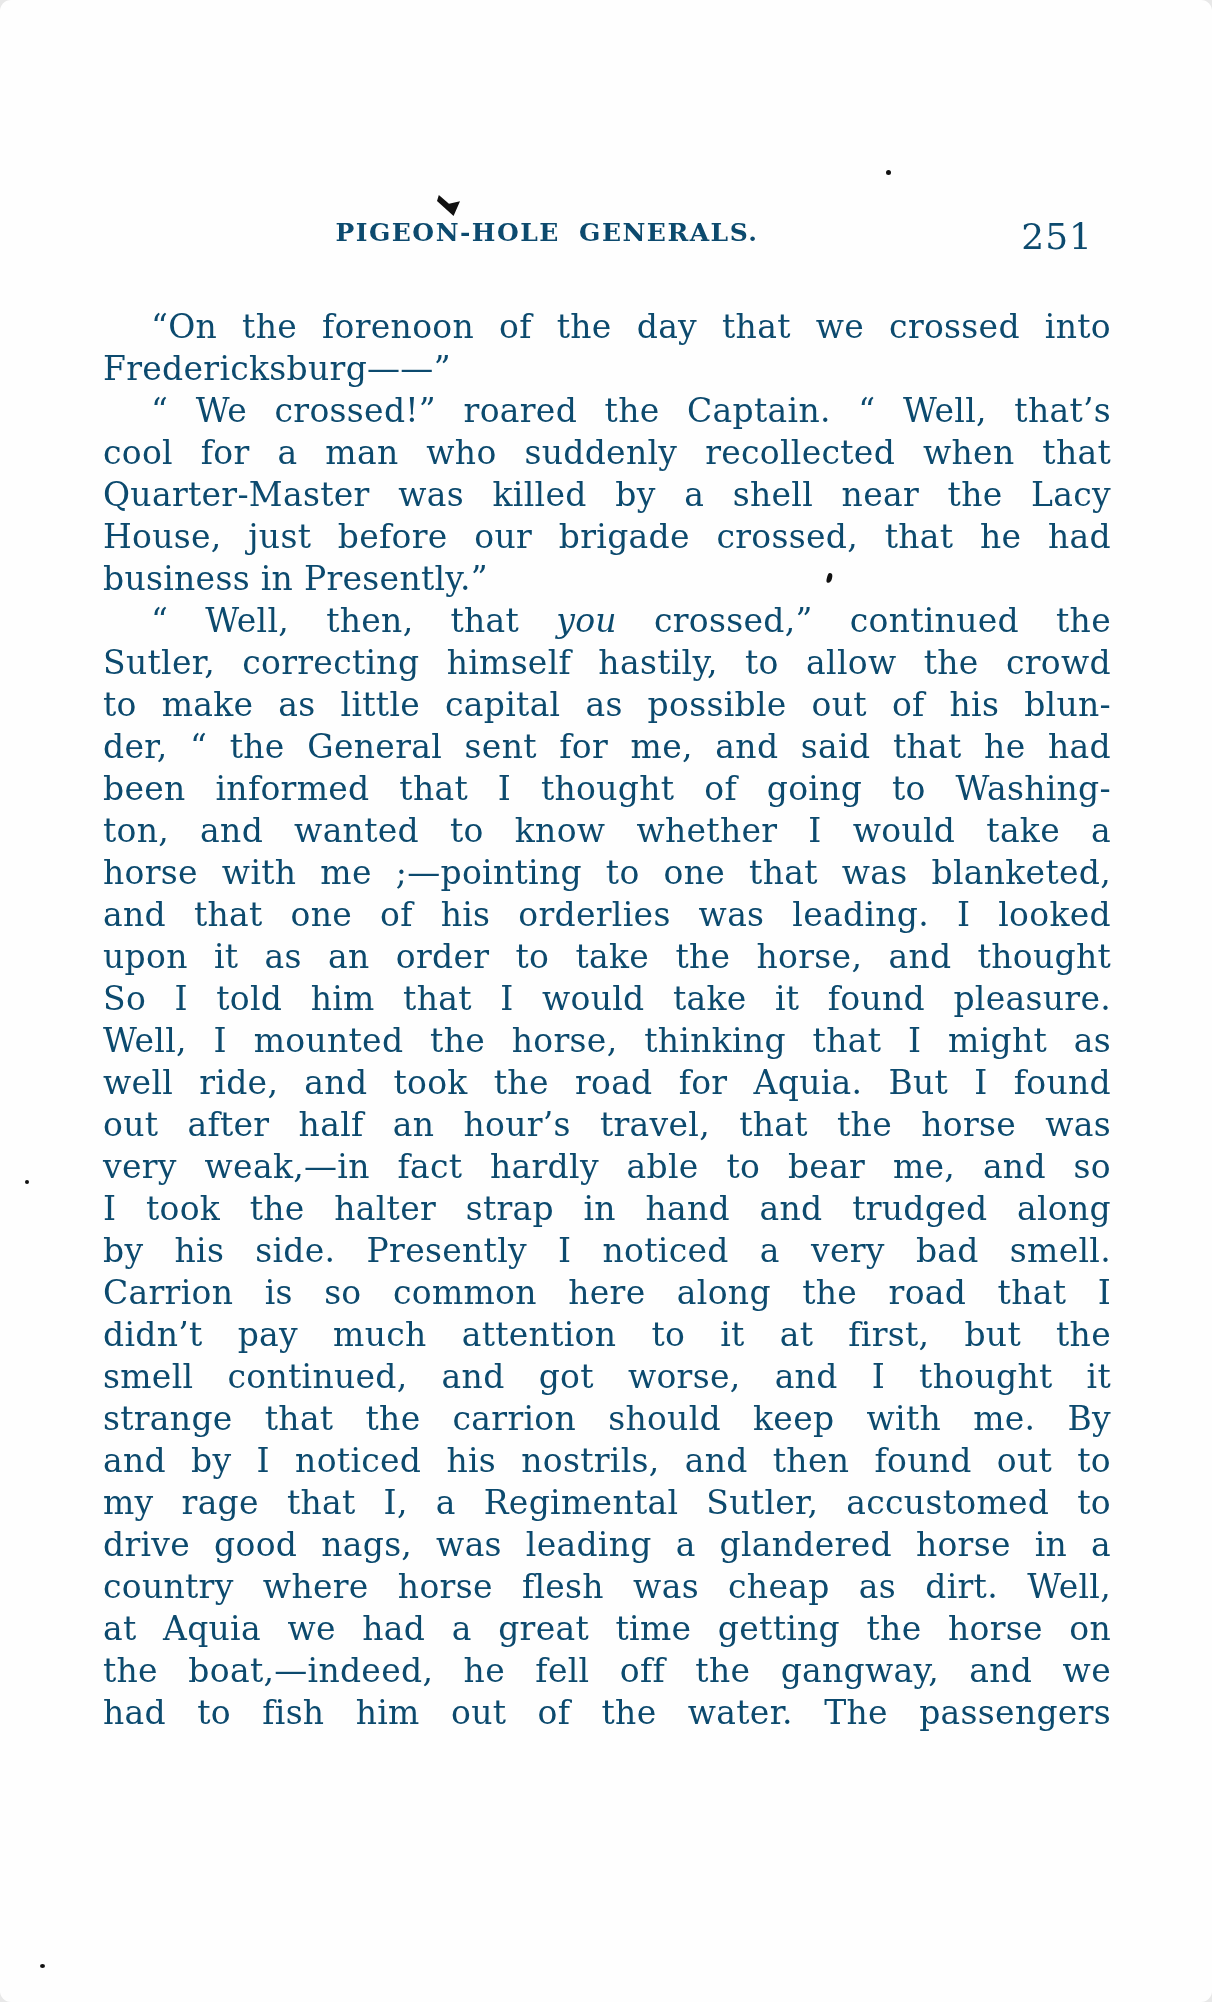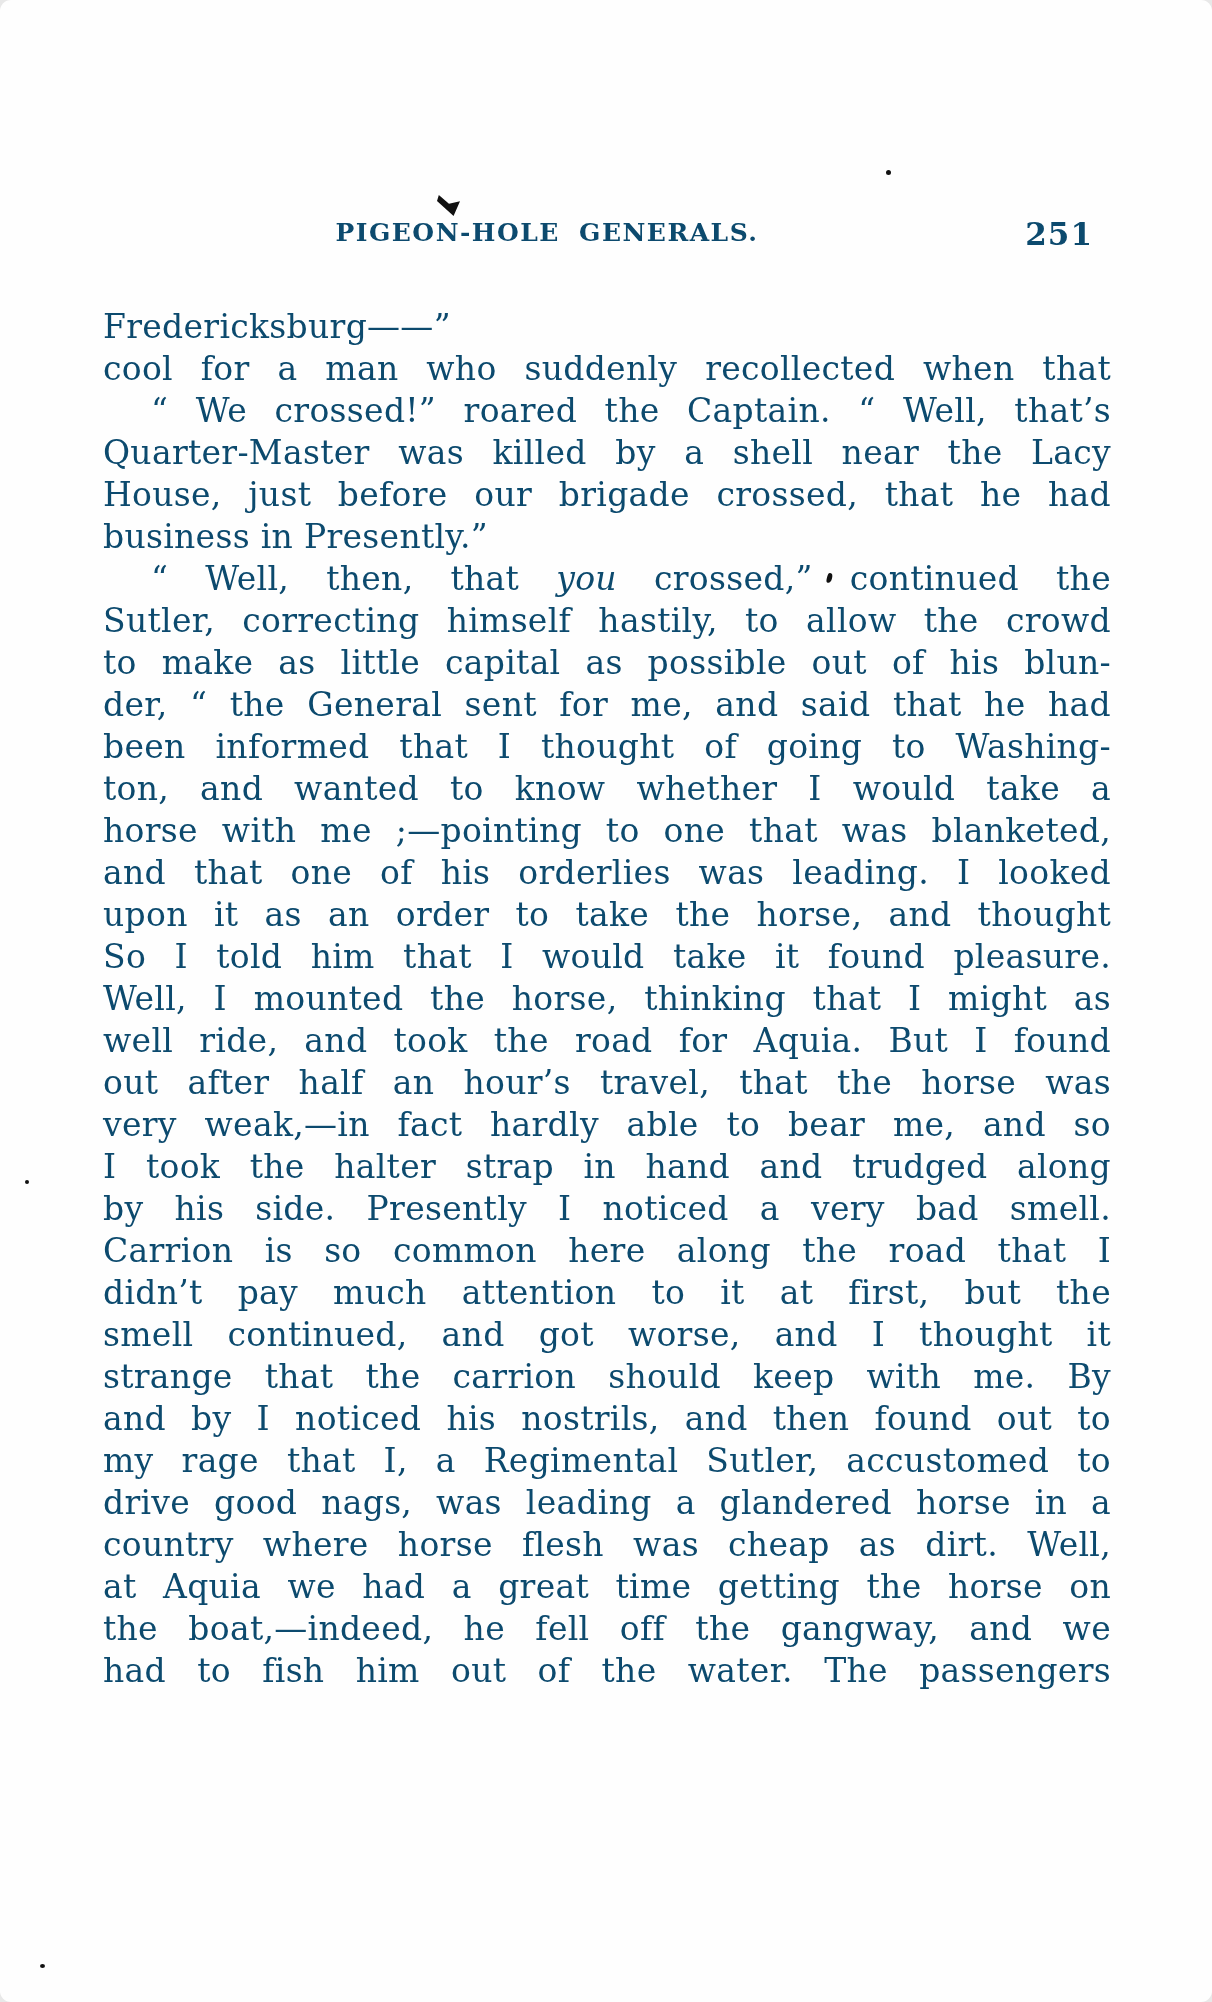--- a/index.html
+++ b/index.html
@@ -23,22 +23,22 @@
     top:2px;
     font-size:25px;
     font-weight:700;
     letter-spacing:1.5px;
     word-spacing:9px;
     white-space:nowrap;
   }
   .page-number{
     position:absolute;
     right:18px;top:0;
-    font-size:31px;
-    font-weight:700;
+    font-size:36px;
+    font-weight:400;
     letter-spacing:1px;
   }
   .text-block{
     position:absolute;
     left:103px;top:306px;width:1008px;
   }
   .line{
     font-size:33px;
     line-height:42px;
     letter-spacing:0.3px;
@@ -59,23 +59,24 @@
 </style>
 </head>
 <body>
 
 <div class="page">
   <div class="running-head">
     <span class="head-title">PIGEON-HOLE GENERALS.</span>
     <span class="page-number">251</span>
   </div>
   <div class="text-block" id="text-block">
+      <div class="line pstart">“On the forenoon of the day that we crossed into</div>
       <div class="line pend">Fredericksburg——”</div>
+      <div class="line pstart">“ We crossed!” roared the Captain.  “ Well, that’s</div>
       <div class="line">cool for a man who suddenly recollected when that</div>
-      <div class="line pstart">“ We crossed!” roared the Captain.  “ Well, that’s</div>
       <div class="line">Quarter-Master was killed by a shell near the Lacy</div>
       <div class="line">House, just before our brigade crossed, that he had</div>
       <div class="line pend">business in Presently.”</div>
       <div class="line pstart">“ Well, then, that <i>you</i> crossed,” continued the</div>
       <div class="line">Sutler, correcting himself hastily, to allow the crowd</div>
       <div class="line">to make as little capital as possible out of his blun-</div>
       <div class="line">der, “ the General sent for me, and said that he had</div>
       <div class="line">been informed that I thought of going to Washing-</div>
       <div class="line">ton, and wanted to know whether I would take a</div>
       <div class="line">horse with me ;—pointing to one that was blanketed,</div>

